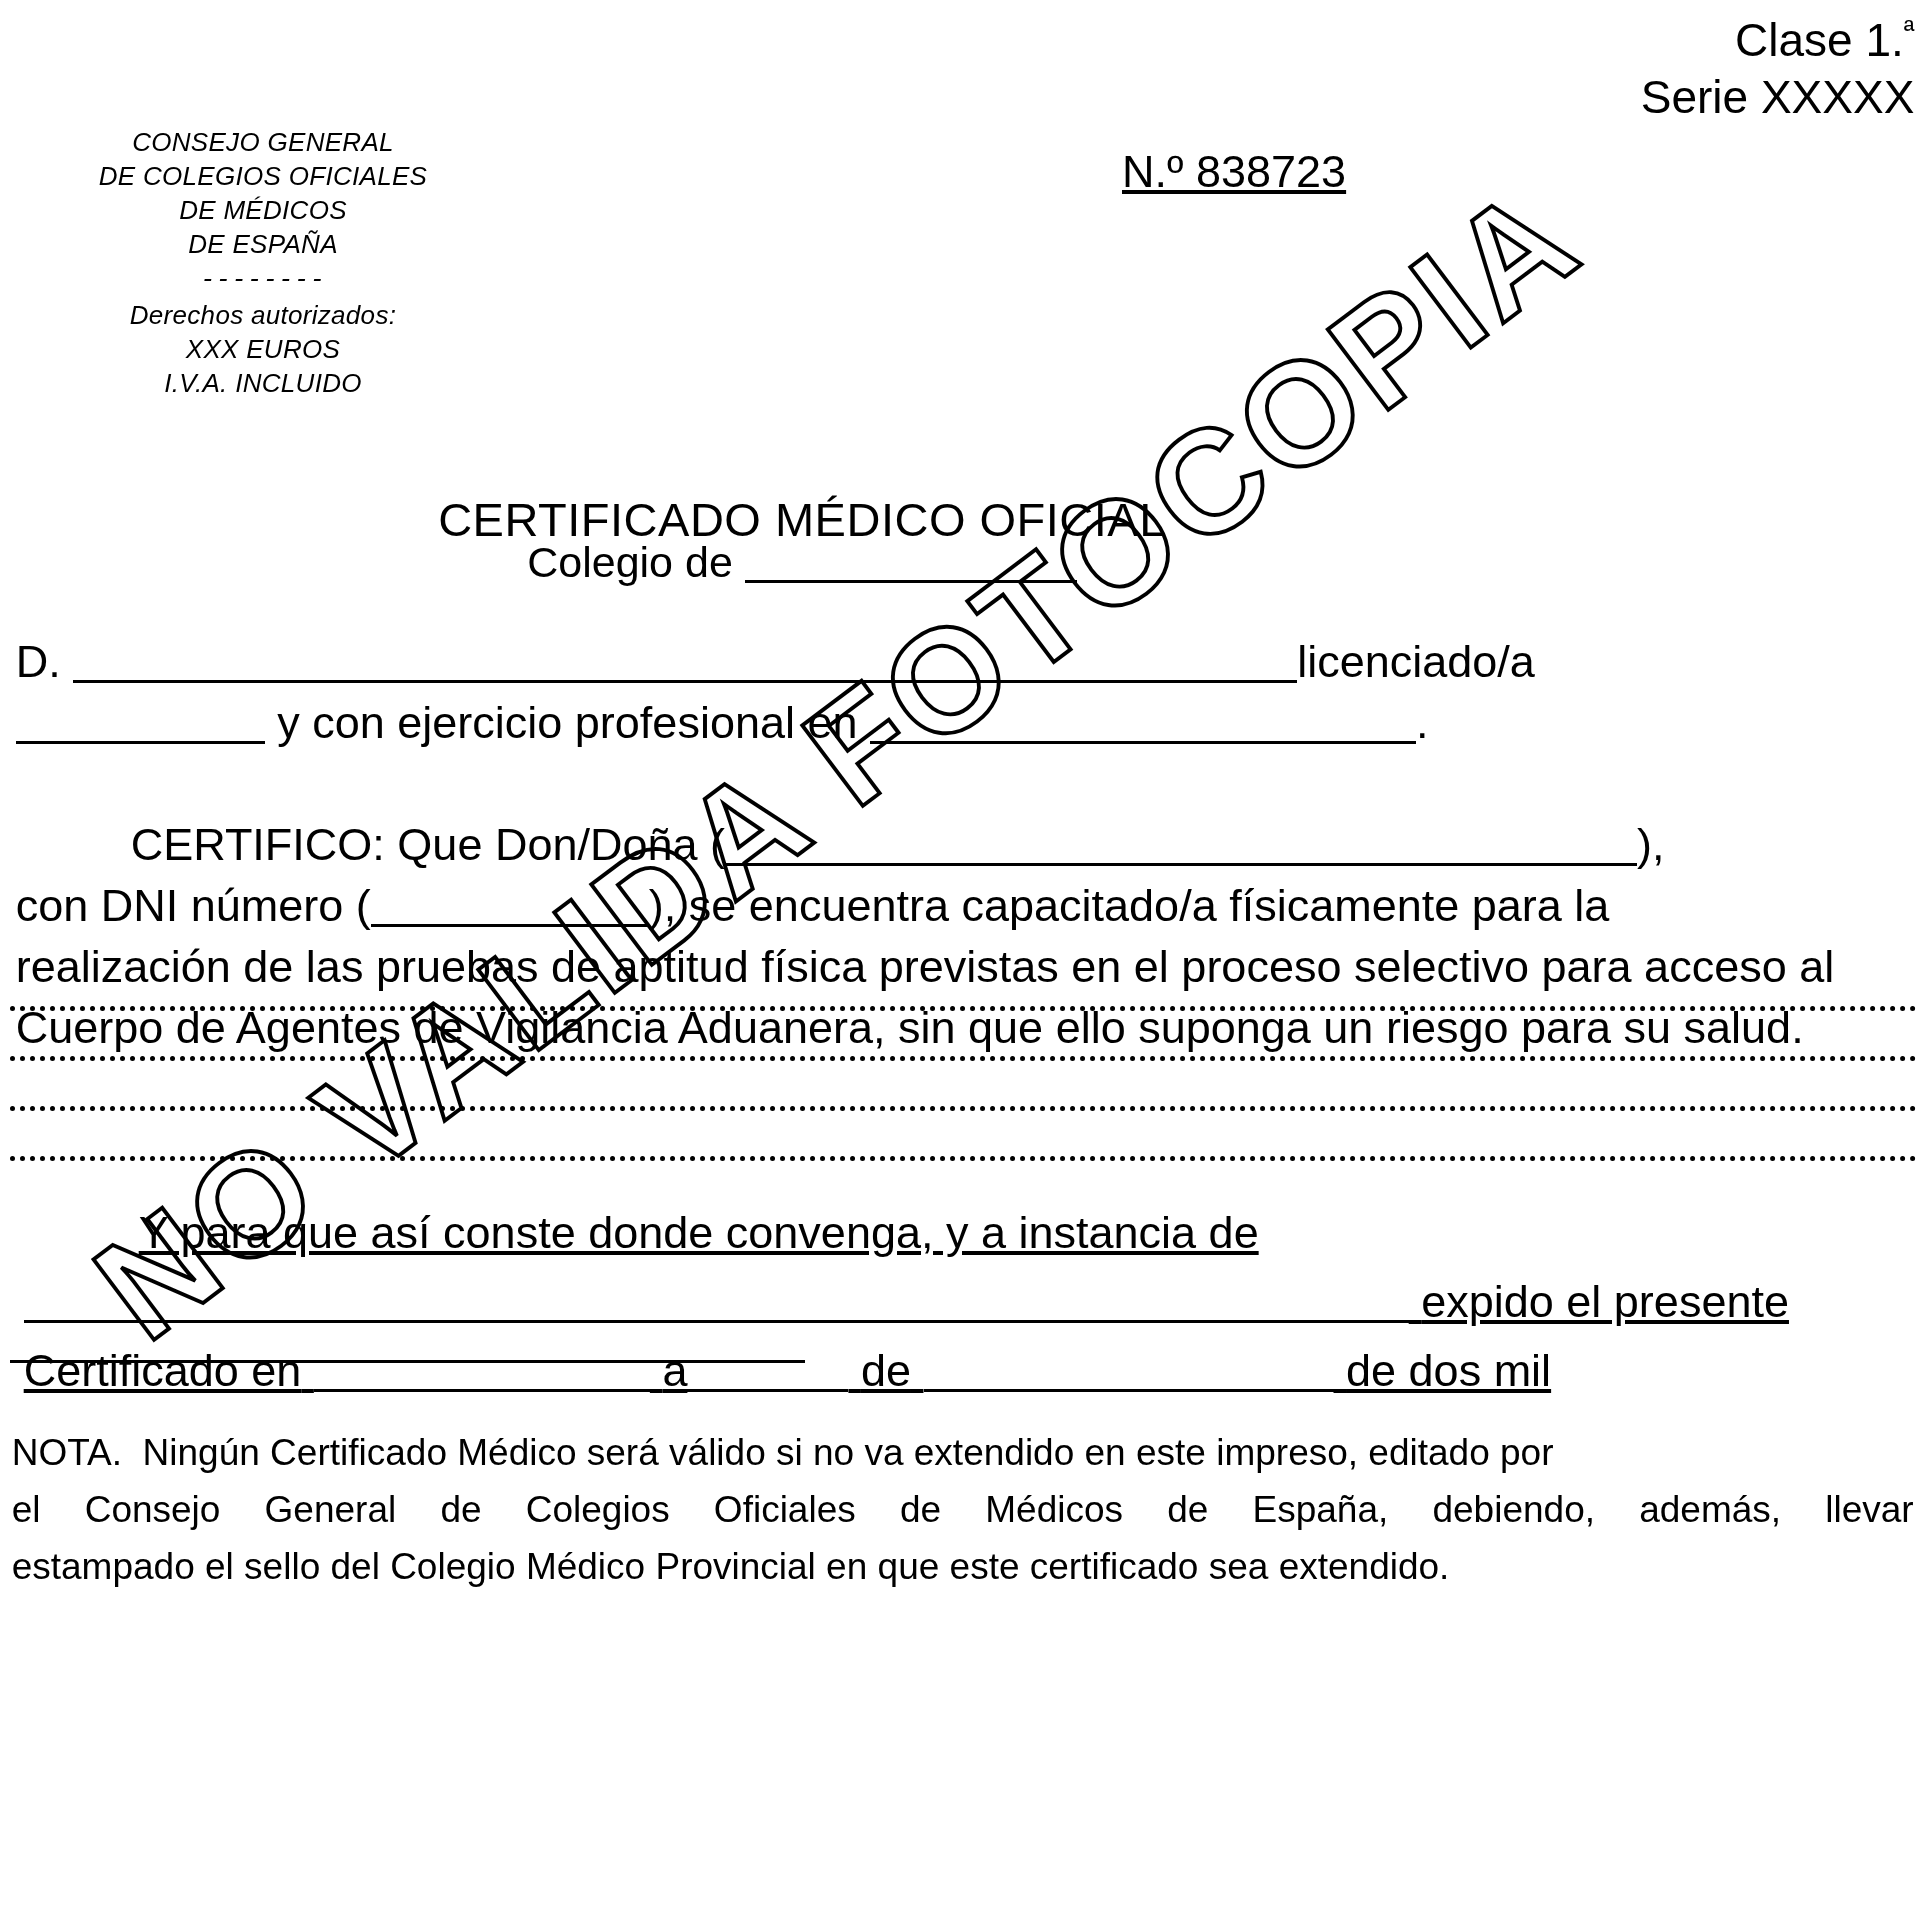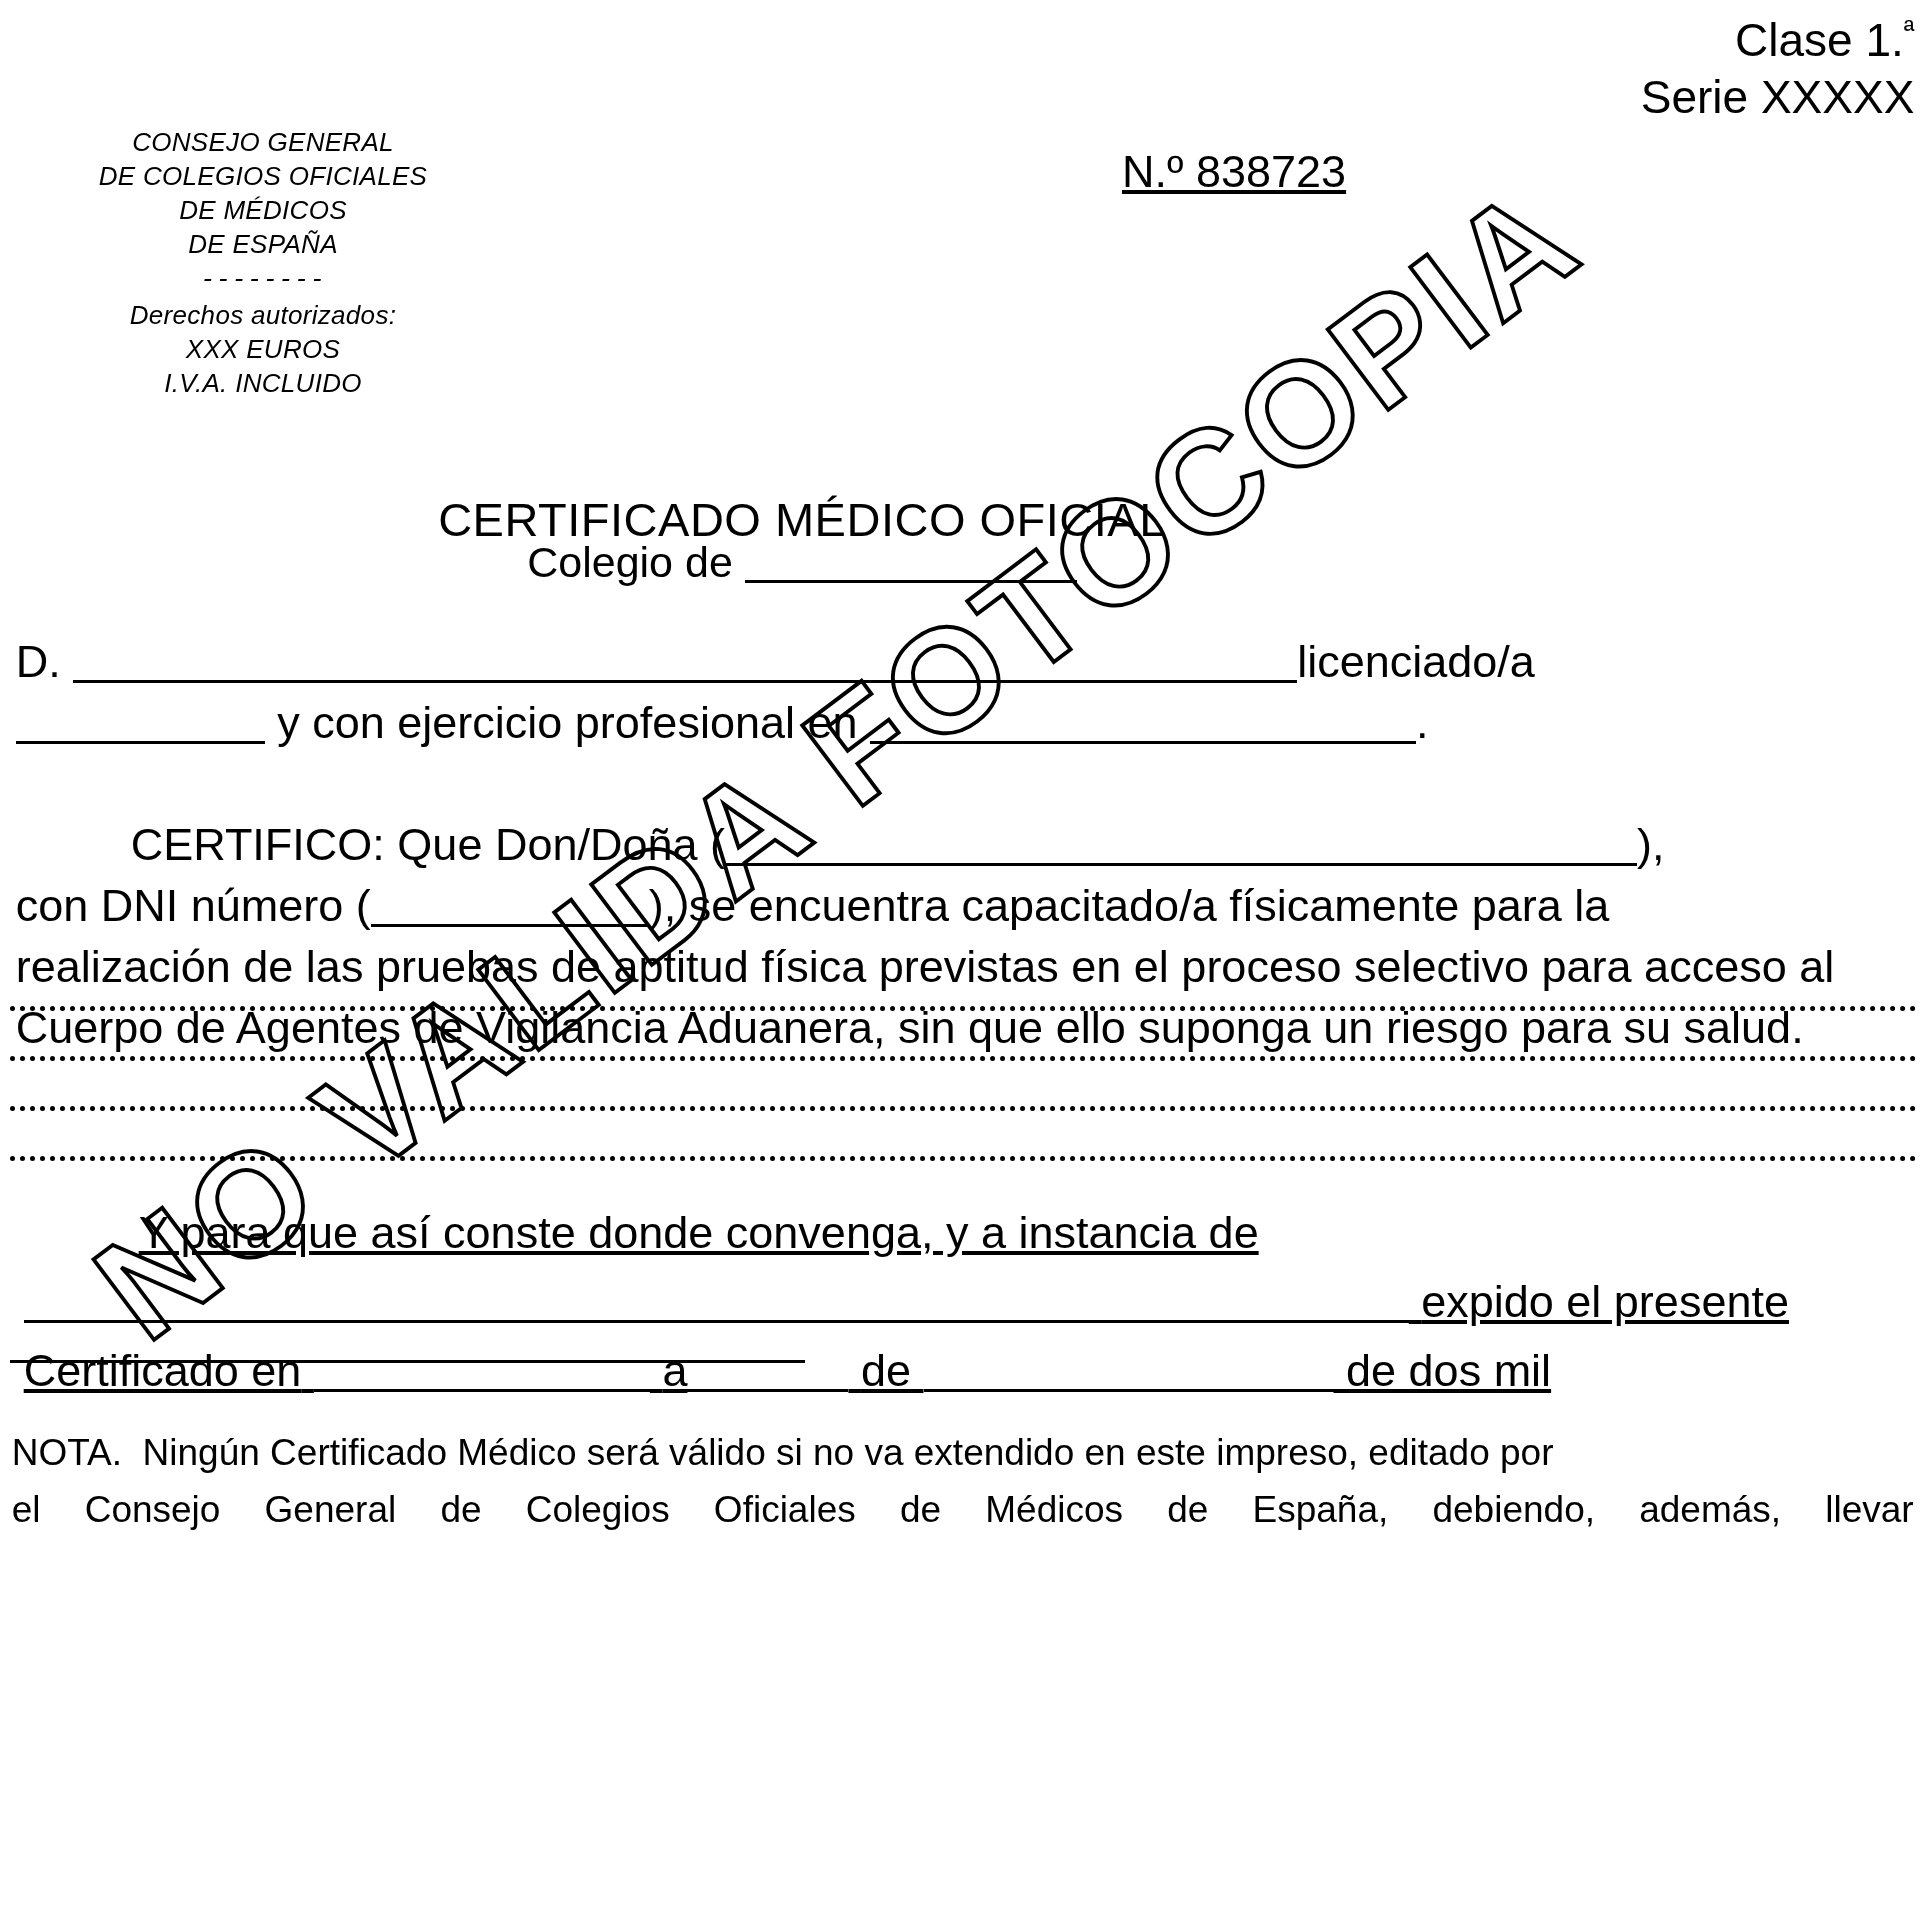--- a/index.html
+++ b/index.html
@@ -247,20 +247,21 @@
       <span>de</span>
       <span class="bl" style="width:410px"></span>
       <span>de dos mil</span>
     </p>
   </div>
   <div class="last-rule"></div>
 
   <div class="nota">
     <span class="l"><span>NOTA.</span>&nbsp; <span>Ningún Certificado Médico será válido si no va extendido en este impreso, editado por</span></span>
     <span class="justify">el Consejo General de Colegios Oficiales de Médicos de España, debiendo, además, llevar</span>
+    <span class="l">estampado el sello del Colegio Médico Provincial en que este certificado sea extendido.</span>
   </div>
 
   <div class="watermark">
     <svg width="1219" height="1034" viewBox="0 0 1250 1060" xmlns="http://www.w3.org/2000/svg">
       <text class="wm-text" id="wm" x="30" y="980" transform="rotate(-37 30 980)" stroke="#000000">NO VALIDA FOTOCOPIA</text>
     </svg>
   </div>
 
 </div>
 

